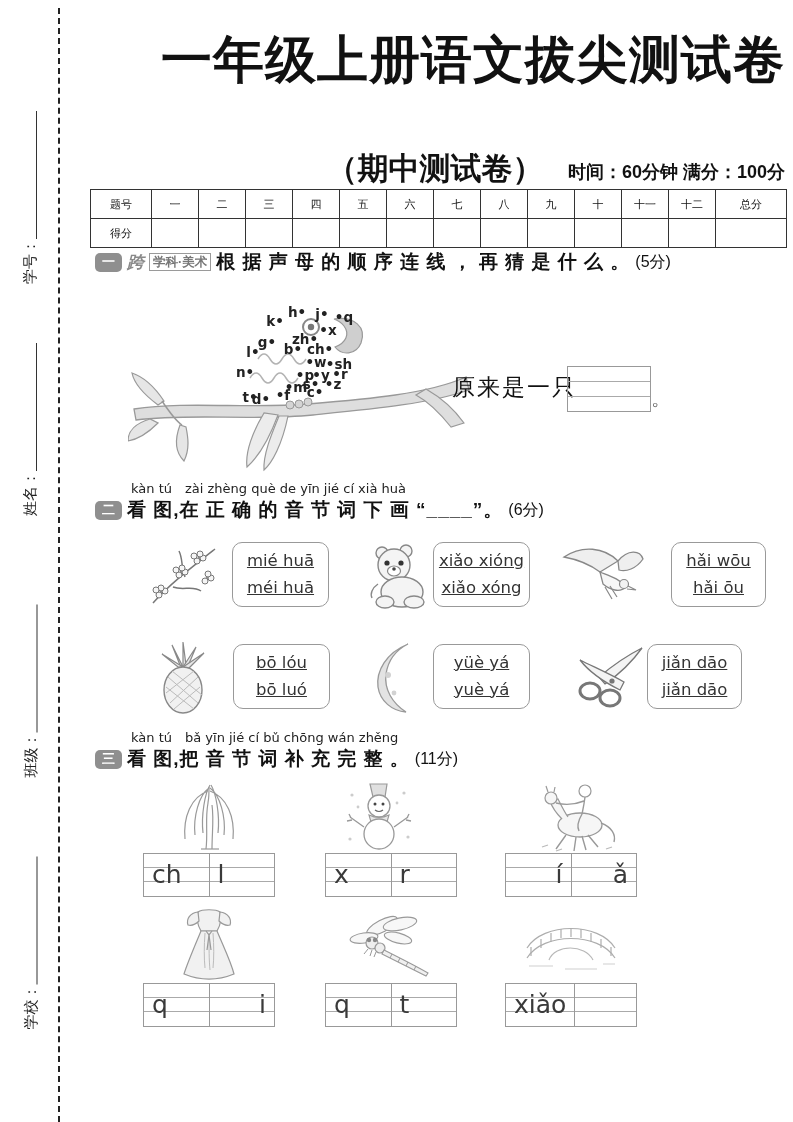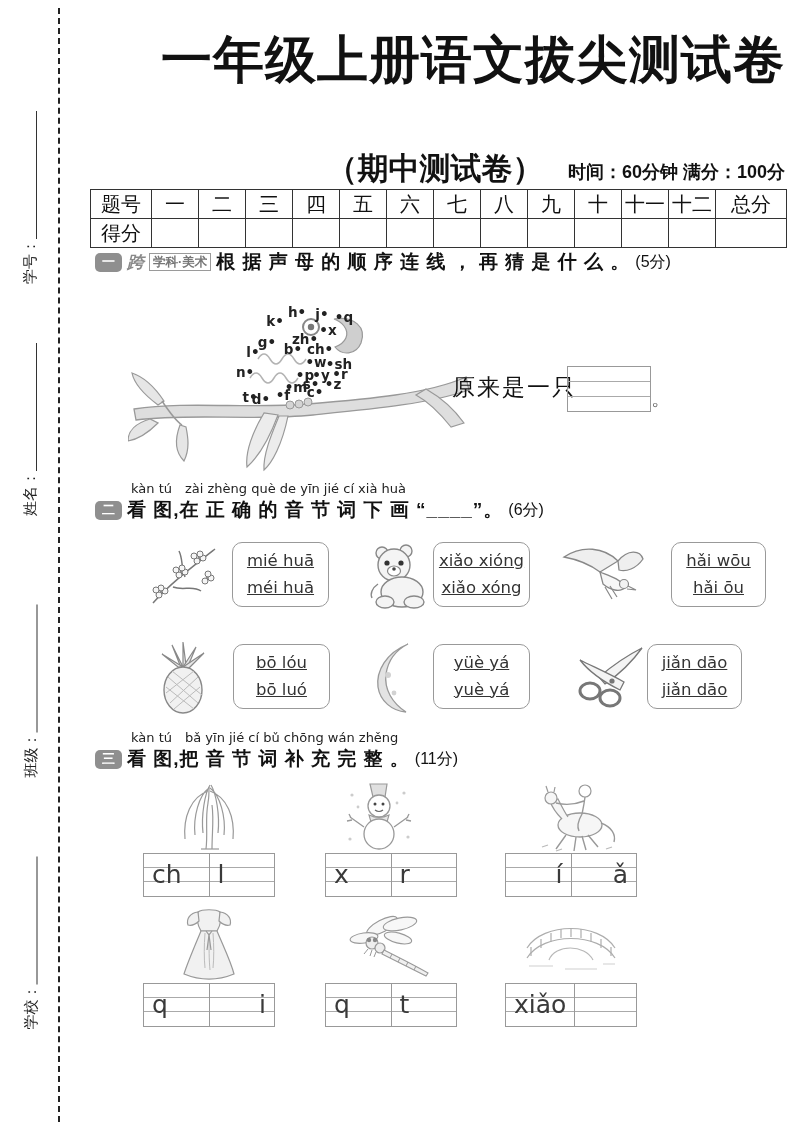--- a/index.html
+++ b/index.html
@@ -12,21 +12,21 @@
   .sfield .blank{display:inline-block;width:128px;border-bottom:1.5px solid #333;height:14px;vertical-align:-2px;}
   
   .title{position:absolute;left:85px;top:26px;width:700px;text-align:right;
          font-size:51px;font-weight:900;letter-spacing:1px;}
   .subtitle{position:absolute;left:85px;top:100px;width:700px;text-align:center;
          font-size:31px;font-weight:800;margin-top:48px;}
   .meta{position:absolute;left:85px;top:160px;width:700px;text-align:right;
          font-size:18px;font-weight:700;}
   
   table.score{position:absolute;left:90px;top:189px;border-collapse:collapse;table-layout:fixed;}
-  table.score td{border:1.6px solid #333;height:28px;text-align:center;font-size:20px;padding:0;}
+  table.score td{border:1.6px solid #333;height:28px;text-align:center;font-size:11px;padding:0;}
   table.score td.c0{width:60px;} table.score td.cn{width:46px;} table.score td.ct{width:70px;}
   
   .sec-head{position:absolute;left:95px;width:692px;}
   .sec-head .pinyin{font-size:13px;color:#222;font-family:"DejaVu Sans",sans-serif;line-height:15px;}
   .sec-head .line2{display:flex;align-items:center;gap:5px;margin-top:1px;}
   .numbadge{flex:0 0 auto;width:27px;height:19px;background:#8f8f8f;border-radius:5px;color:#fff;
             font-size:13px;font-weight:700;display:inline-flex;align-items:center;justify-content:center;}
   .kua{color:#8a8a8a;font-weight:700;font-style:italic;font-size:17px;}
   .kuabox{border:1.5px solid #9a9a9a;color:#777;font-size:12.5px;font-weight:700;padding:0 3px;line-height:16px;}
   .hz{font-size:19px;font-weight:700;letter-spacing:1px;}

